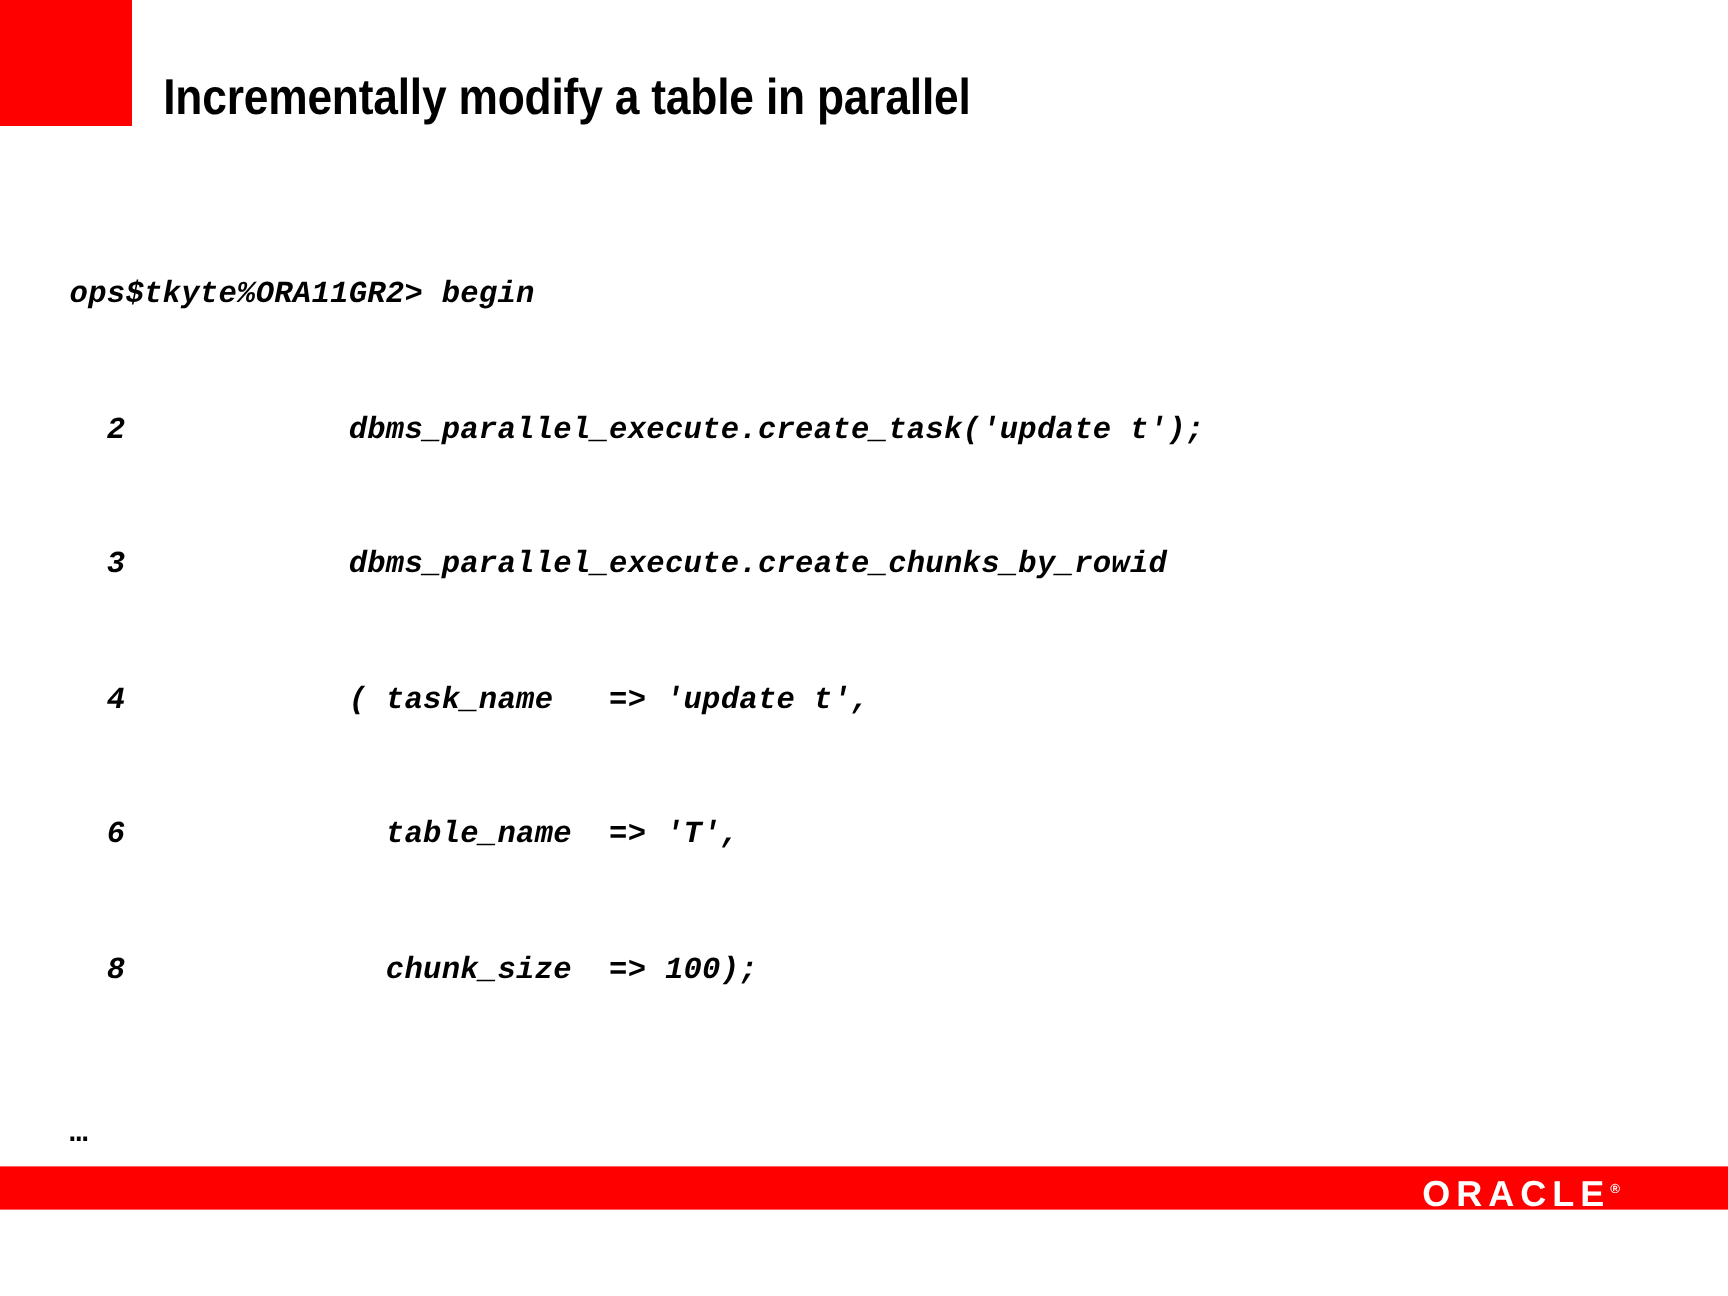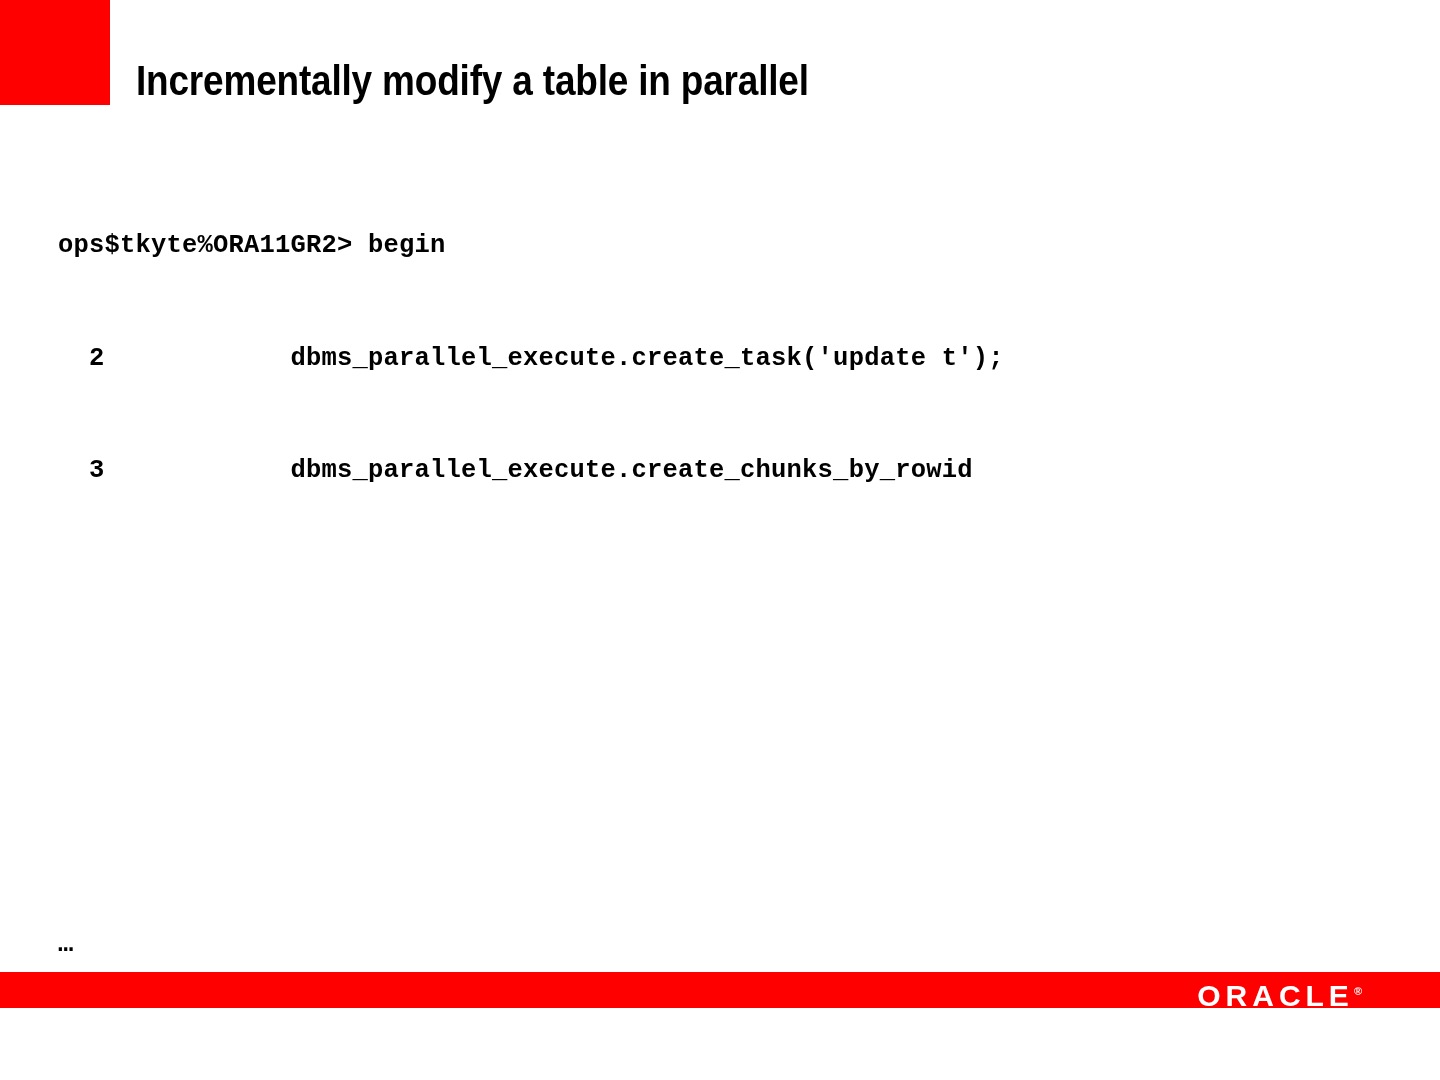--- a/index.html
+++ b/index.html
@@ -51,20 +51,21 @@
     font-size: 25.5px;
     font-weight: bold;
     color: #000000;
     line-height: 37.5px;
     white-space: pre;
     letter-spacing: 0.2px;
   }
   #console .line {
     white-space: pre;
     min-height: 37.5px;
+    font-style: italic;
   }
 
   
   #ellipsis {
     position: absolute;
     left: 58px;
     top: 930px;
     font-family: "Liberation Mono", "DejaVu Sans Mono", monospace;
     font-size: 25.5px;
     font-weight: bold;
@@ -76,21 +77,21 @@
   #footer-bar {
     position: absolute;
     left: 0;
     top: 972px;
     width: 1440px;
     height: 36px;
     background: #FF0000;
   }
   #oracle-logo {
     position: absolute;
-    right: 78px;
+    right: 90px;
     top: 976px;
     color: #ffffff;
     font-family: "Liberation Sans", sans-serif;
     font-size: 30px;
     font-weight: bold;
     letter-spacing: 5px;
     line-height: 30px;
     white-space: nowrap;
   }
   #oracle-logo .tm {
@@ -103,20 +104,23 @@
 <body>
 
 <div id="red-square"></div>
 
 <div id="slide-title">Incrementally modify a table in parallel</div>
 
 <div id="console">
   <div class="line">ops$tkyte%ORA11GR2&gt; begin</div>
   <div class="line">  2            dbms_parallel_execute.create_task('update t');</div>
   <div class="line">  3            dbms_parallel_execute.create_chunks_by_rowid</div>
+  <div class="line">  4            ( task_name   =&gt; 'update t',</div>
+  <div class="line">  6              table_name  =&gt; 'T',</div>
+  <div class="line">  8              chunk_size  =&gt; 100);</div>
   
   
   
   
   
   
   
   
   
   

